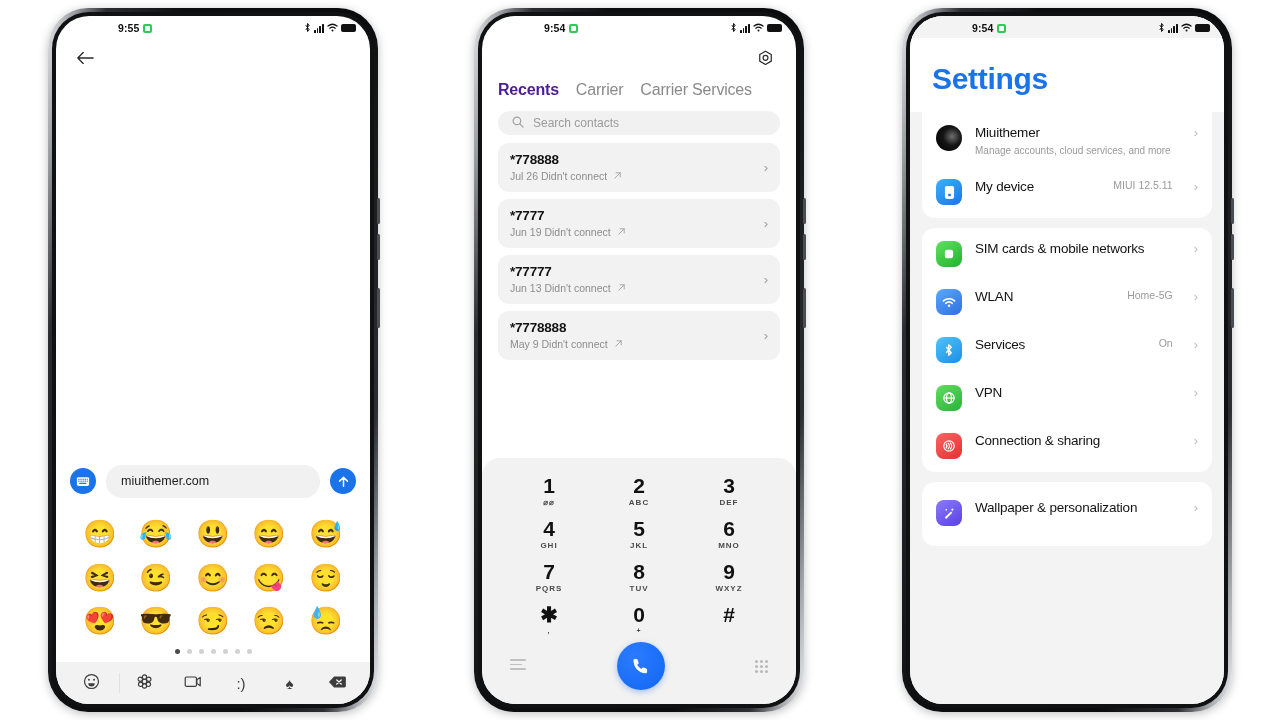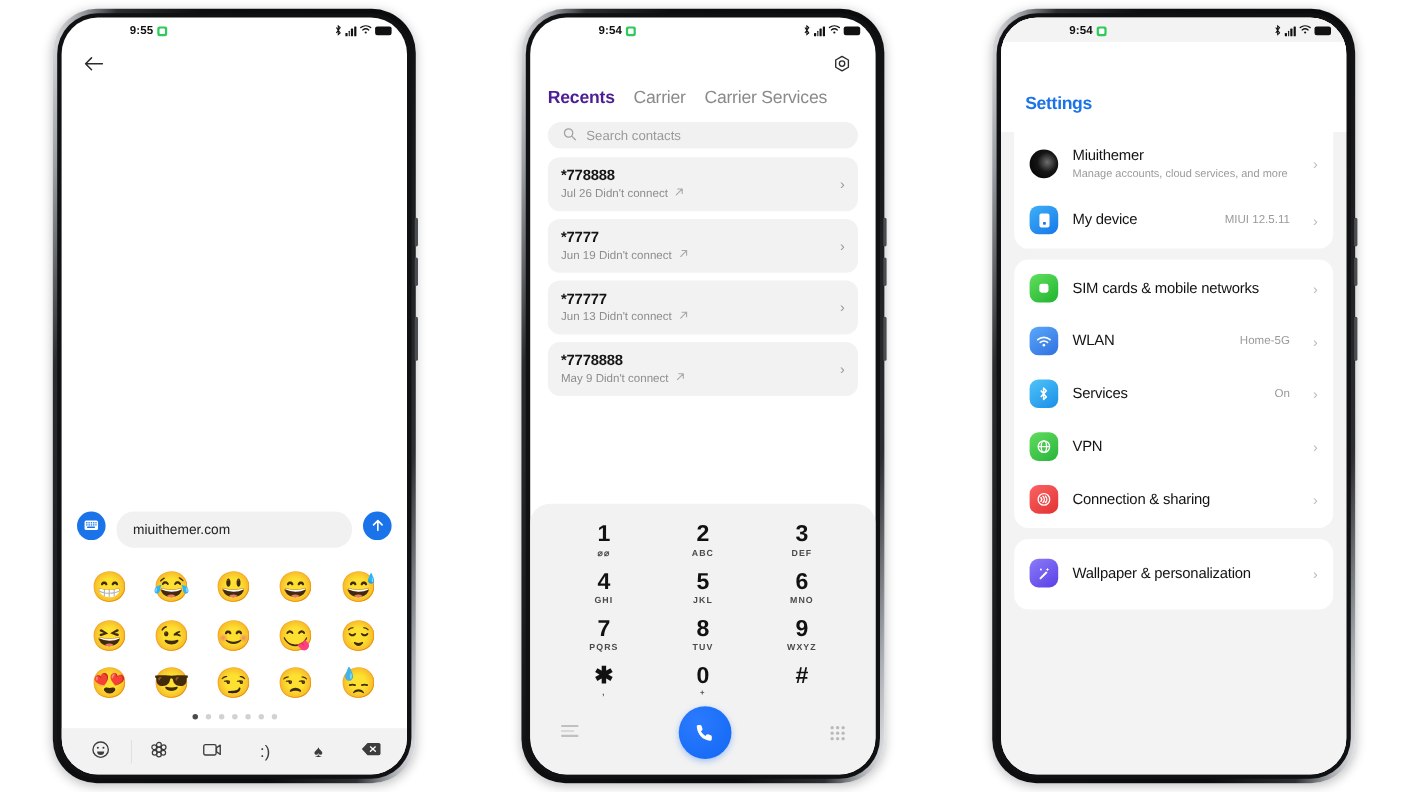--- a/index.html
+++ b/index.html
@@ -66,21 +66,21 @@
   .recip-chip {
     background:#f0f0f0; border-radius:11px; padding:2px 7px 3px 8px;
     font-size:11px; color:#222; font-style:italic; font-weight:700;
     display:flex; align-items:center; gap:5px; letter-spacing:-.3px;
   }
   .recip-chip .x { font-style:normal; font-weight:400; color:#8d8d8d; font-size:11px; }
   .recip-person { margin-left:auto; color:#3c3c3c; }
   .msg-canvas { flex:1; }
 
   .compose {
-    display:flex; gap:10px; padding:8px 14px 10px 14px;
+    display:flex; align-items:center; gap:10px; padding:8px 14px 10px 14px;
   }
   .cmp-kb {
     width:26px;height:26px;border-radius:50%;background:#1a73e8;
     display:flex;align-items:center;justify-content:center;flex:0 0 auto;
   }
   .cmp-field {
     flex:1; background:#f1f1f1; border-radius:16px; height:33px;
     display:flex; align-items:center; padding:0 15px;
     font-size:12.5px; color:#222;
   }
@@ -144,28 +144,28 @@
     box-shadow:0 2px 6px rgba(20,100,240,.35);
   }
   .dots9 { display:grid; grid-template-columns:repeat(3,3px); gap:2px; }
   .dots9 i { width:3px;height:3px;border-radius:50%;background:#b9b9b9;display:block;}
   .hamb i { display:block;height:1.6px;background:#c0c0c0;margin-bottom:3px;border-radius:1px;}
 
   
   #p3 { left:902px; top:8px; width:330px; height:704px; }
   .set-body { background:#f3f3f3; height:100%; overflow:hidden; }
   .set-hero { background:#fff; padding:24px 22px 16px 22px; border-radius:0 0 0 0;}
-  .set-title { font-size:16px; color:#1a73e8; font-weight:700; letter-spacing:-.3px;margin-top:24px;}
+  .set-title { font-size:30px; color:#1a73e8; font-weight:700; letter-spacing:-.3px;}
   .set-search {
     margin-top:14px; background:#e6e6e6; border-radius:9px; height:30px;
     display:flex; align-items:center; gap:9px; padding:0 13px;
     font-size:12.5px; color:#8c8c8c;
   }
   .set-card { background:#fff; border-radius:13px; margin:0 12px 10px 12px; padding:2px 0; }
-  .set-row { display:flex; align-items:center; padding:11px 14px; gap:13px; }
+  .set-row { display:flex; padding:11px 14px; gap:13px; }
   .set-ico { width:26px;height:26px;border-radius:8px;flex:0 0 auto;
     display:flex;align-items:center;justify-content:center;color:#fff;font-size:13px; }
   .set-ico.avatar { border-radius:50%; background:radial-gradient(circle at 62% 44%,#6e6e6e 0%,#141414 42%,#000 100%); }
   .set-txt { flex:1; min-width:0; }
   .set-lbl { font-size:13.5px; color:#131313; letter-spacing:-.2px; line-height:1.25;}
   .set-sub { font-size:10px; color:#9a9a9a; margin-top:2px; line-height:1.35;}
   .set-val { font-size:10.5px; color:#9a9a9a; margin-right:8px; white-space:nowrap;}
   .set-chev { color:#bdbdbd; font-size:13px; }
 </style>
 </head>

